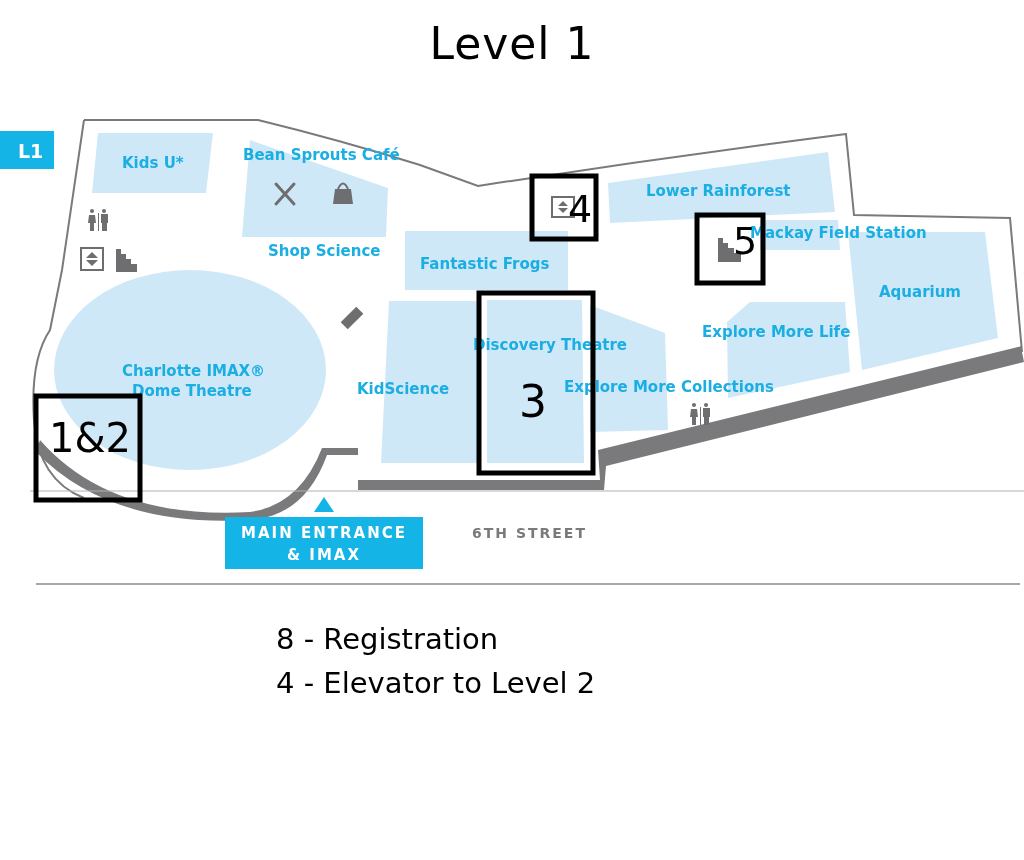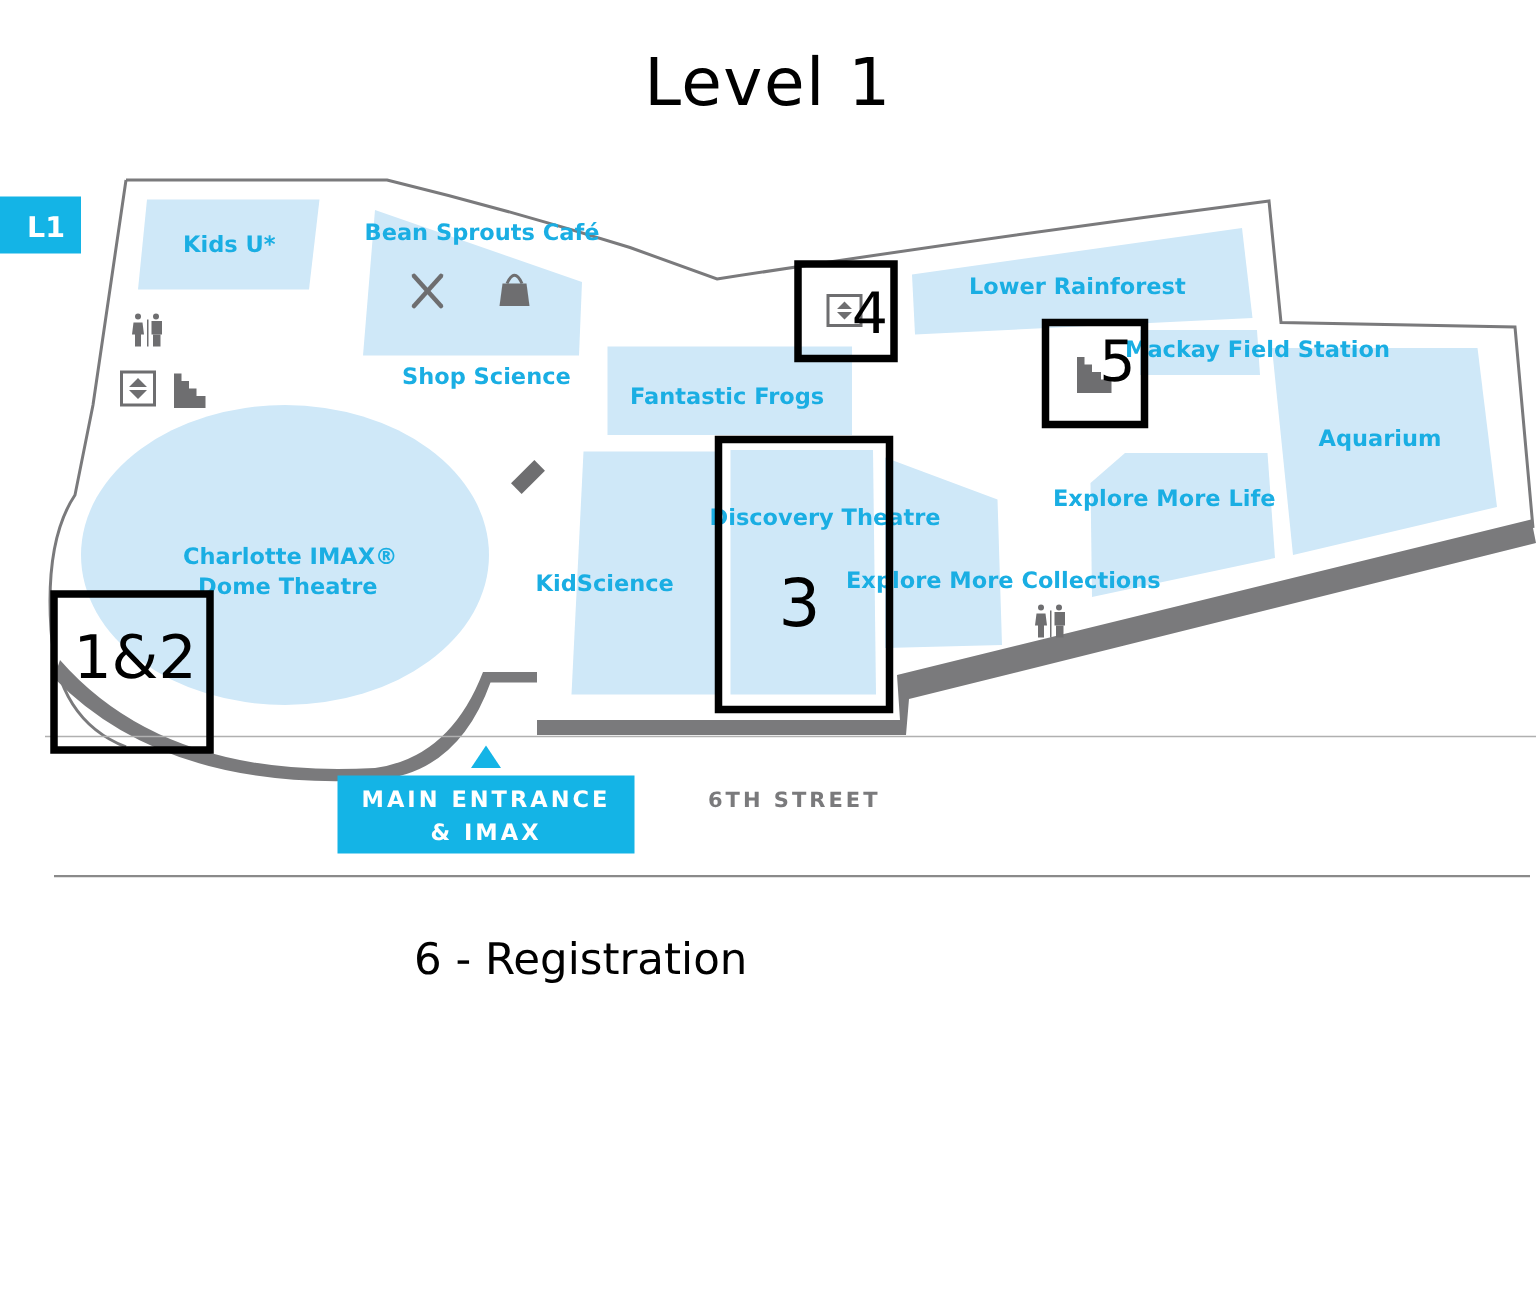--- a/index.html
+++ b/index.html
@@ -1,17 +1,17 @@
 <!DOCTYPE html>
 <html><head>
 <meta charset="utf-8">
 <style>
   html, body { margin:0; padding:0; background:#ffffff; }
   body { width:1024px; height:860px; position:relative; overflow:hidden; font-family:"DejaVu Sans", sans-serif; }
-  .title { position:absolute; left:0; width:1024px; top:30px; text-align:center; font-size:44px; color:#000; font-family:"DejaVu Sans", sans-serif; letter-spacing:1px; }
+  .title { position:absolute; left:0; width:1024px; top:18px; text-align:center; font-size:44px; color:#000; font-family:"DejaVu Sans", sans-serif; letter-spacing:1px; }
   svg.map { position:absolute; left:0; top:0; }
   .room-label { font-family:"DejaVu Sans", sans-serif; font-weight:bold; fill:#1aaee3; font-size:15px; }
   .street { font-family:"DejaVu Sans", sans-serif; font-weight:bold; fill:#7a7a7c; font-size:14px; letter-spacing:2px; }
   .entrance-text { font-family:"DejaVu Sans", sans-serif; font-weight:bold; fill:#ffffff; font-size:15px; letter-spacing:2px; }
   .marker-num { font-family:"DejaVu Sans", sans-serif; fill:#000; }
   .legend { position:absolute; left:276px; top:618px; font-family:"DejaVu Sans", sans-serif; font-size:29px; color:#000; line-height:43.5px; }
   .legend div { white-space:nowrap; }
   .level-badge-text { font-family:"DejaVu Sans", sans-serif; font-weight:bold; fill:#fff; font-size:19px; }
 </style>
 </head>
@@ -124,14 +124,15 @@
     <rect x="532" y="176" width="64" height="63" fill="none" stroke="#000" stroke-width="5"></rect>
     <text class="marker-num" x="580" y="222" font-size="38" text-anchor="middle">4</text>
   </g>
   <g>
     <rect x="697" y="215" width="66" height="68" fill="none" stroke="#000" stroke-width="5"></rect>
     <text class="marker-num" x="745" y="254" font-size="38" text-anchor="middle">5</text>
   </g>
 </svg>
 
 <div class="legend">
-  <div>6 - Registration</div>
+  <div>8 - Registration</div>
+  <div>4 - Elevator to Level 2</div>
 </div>
 
 </body></html>

